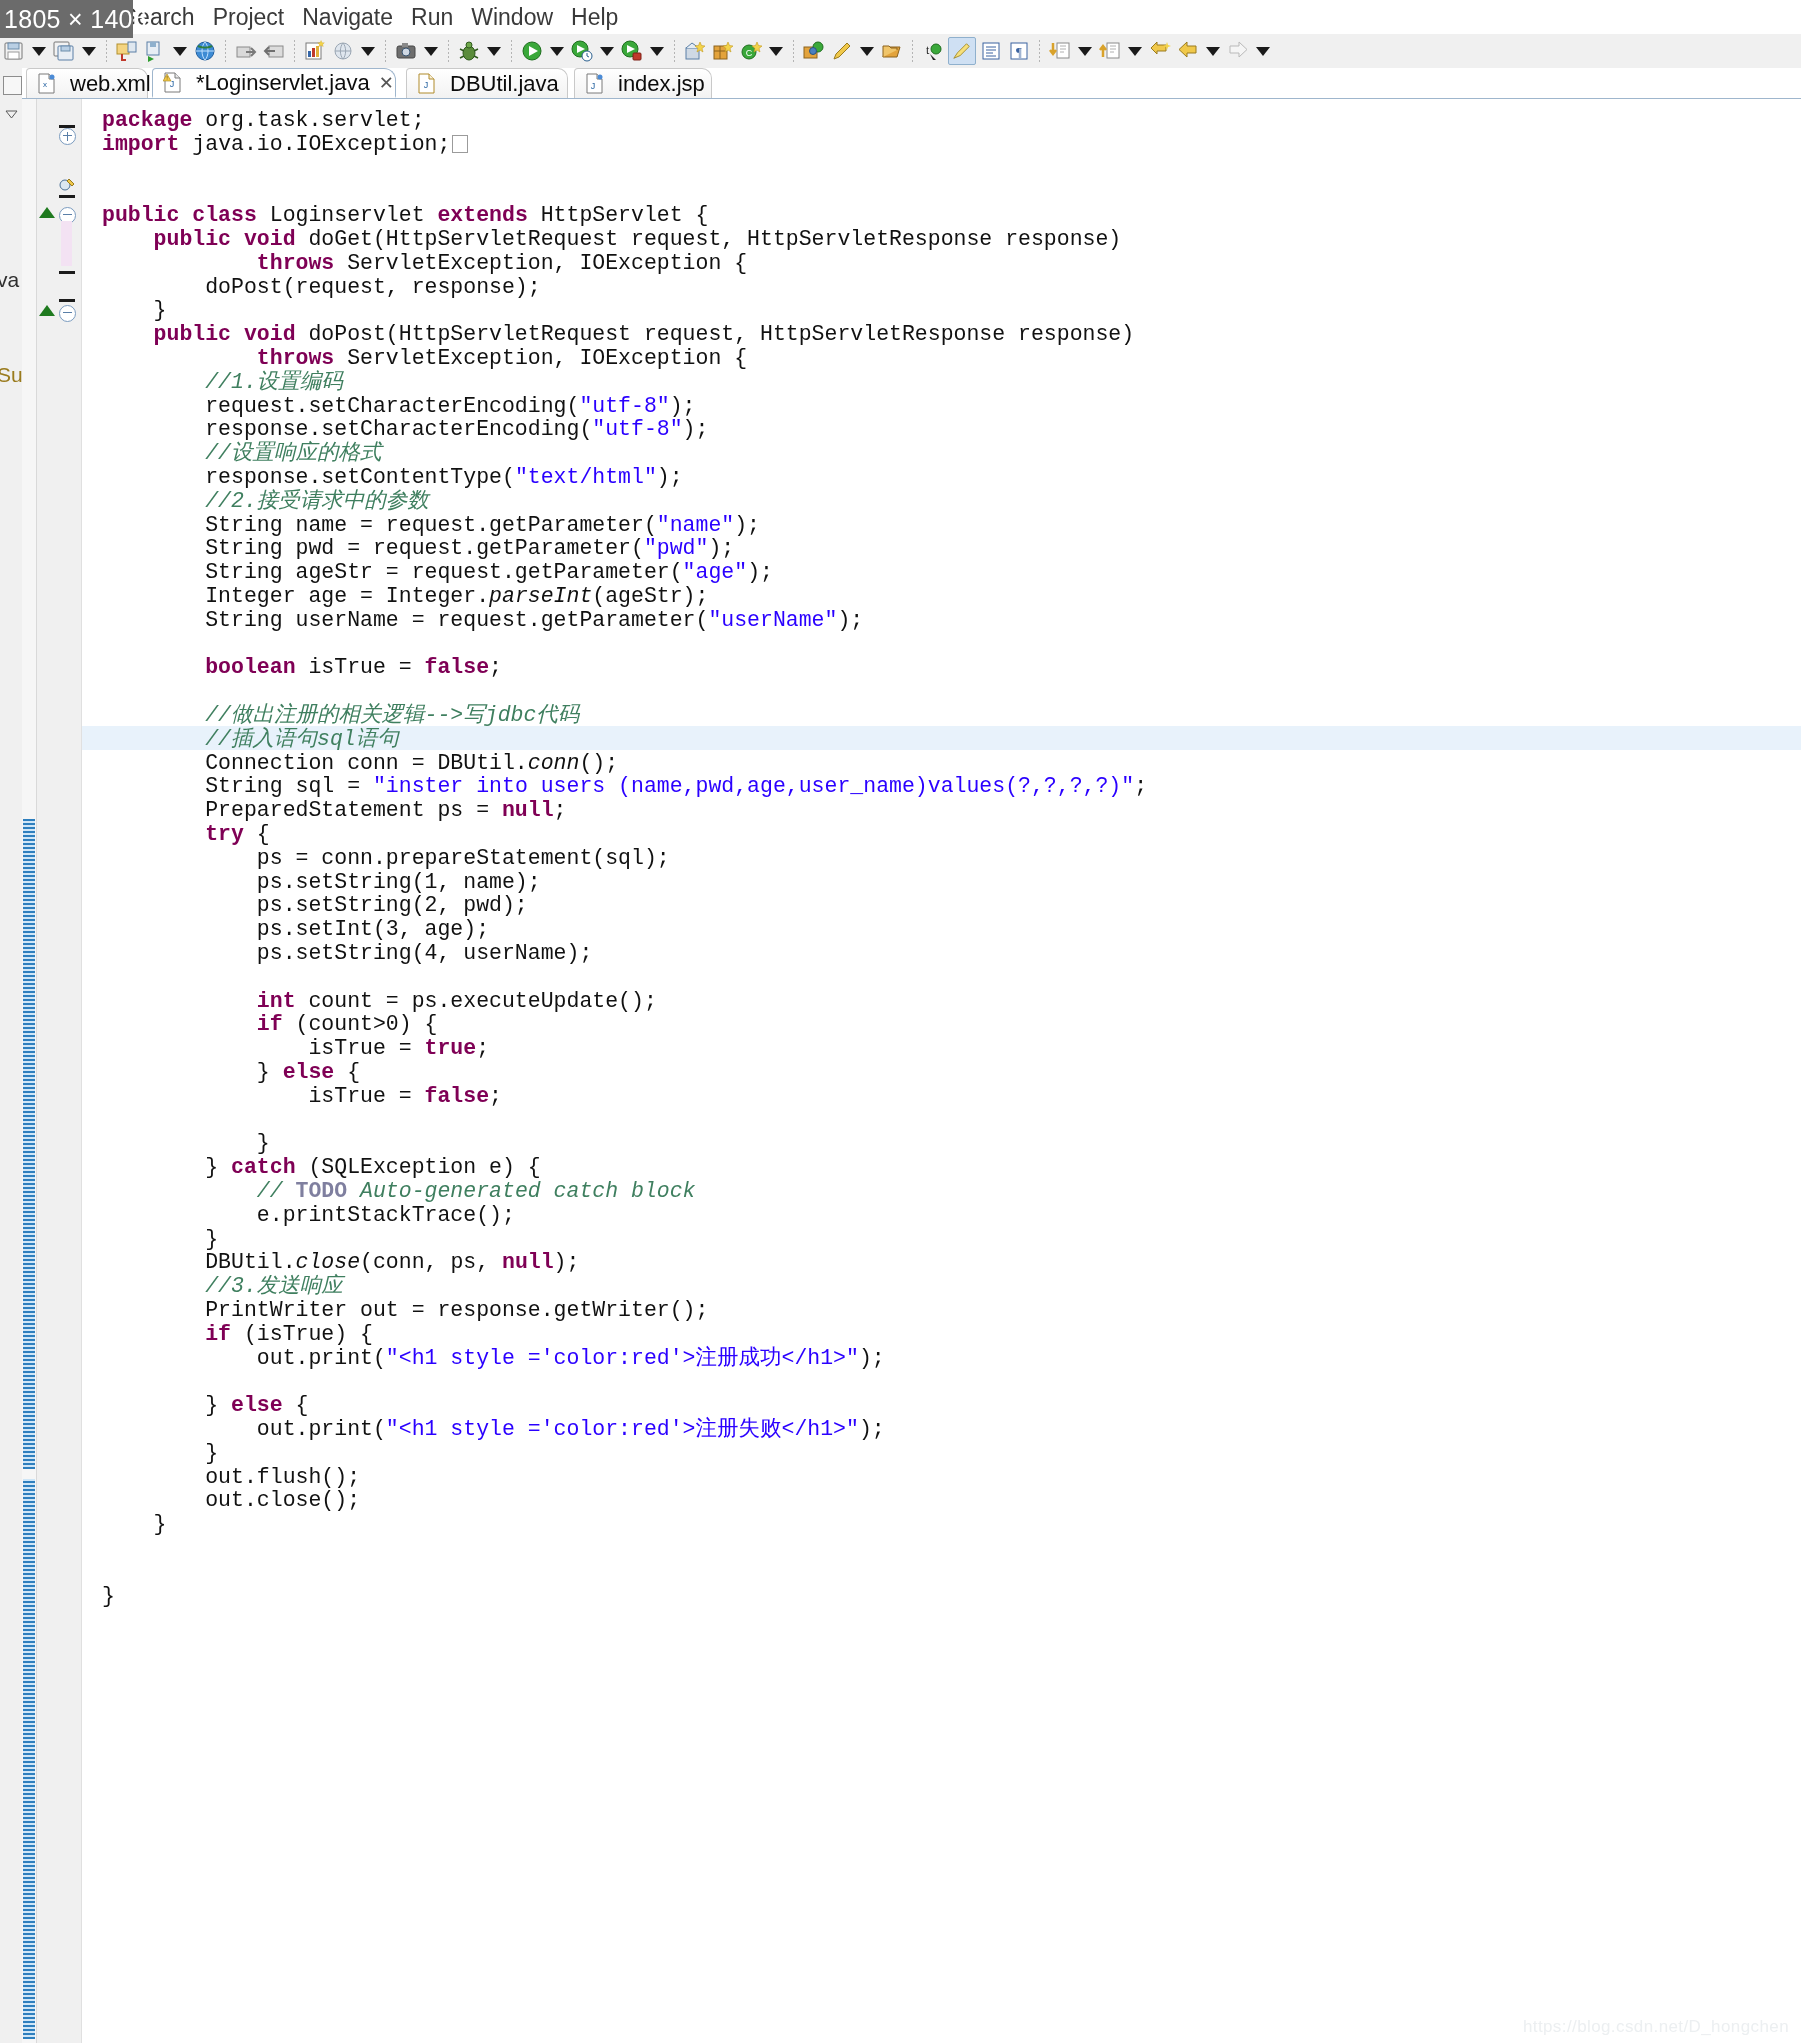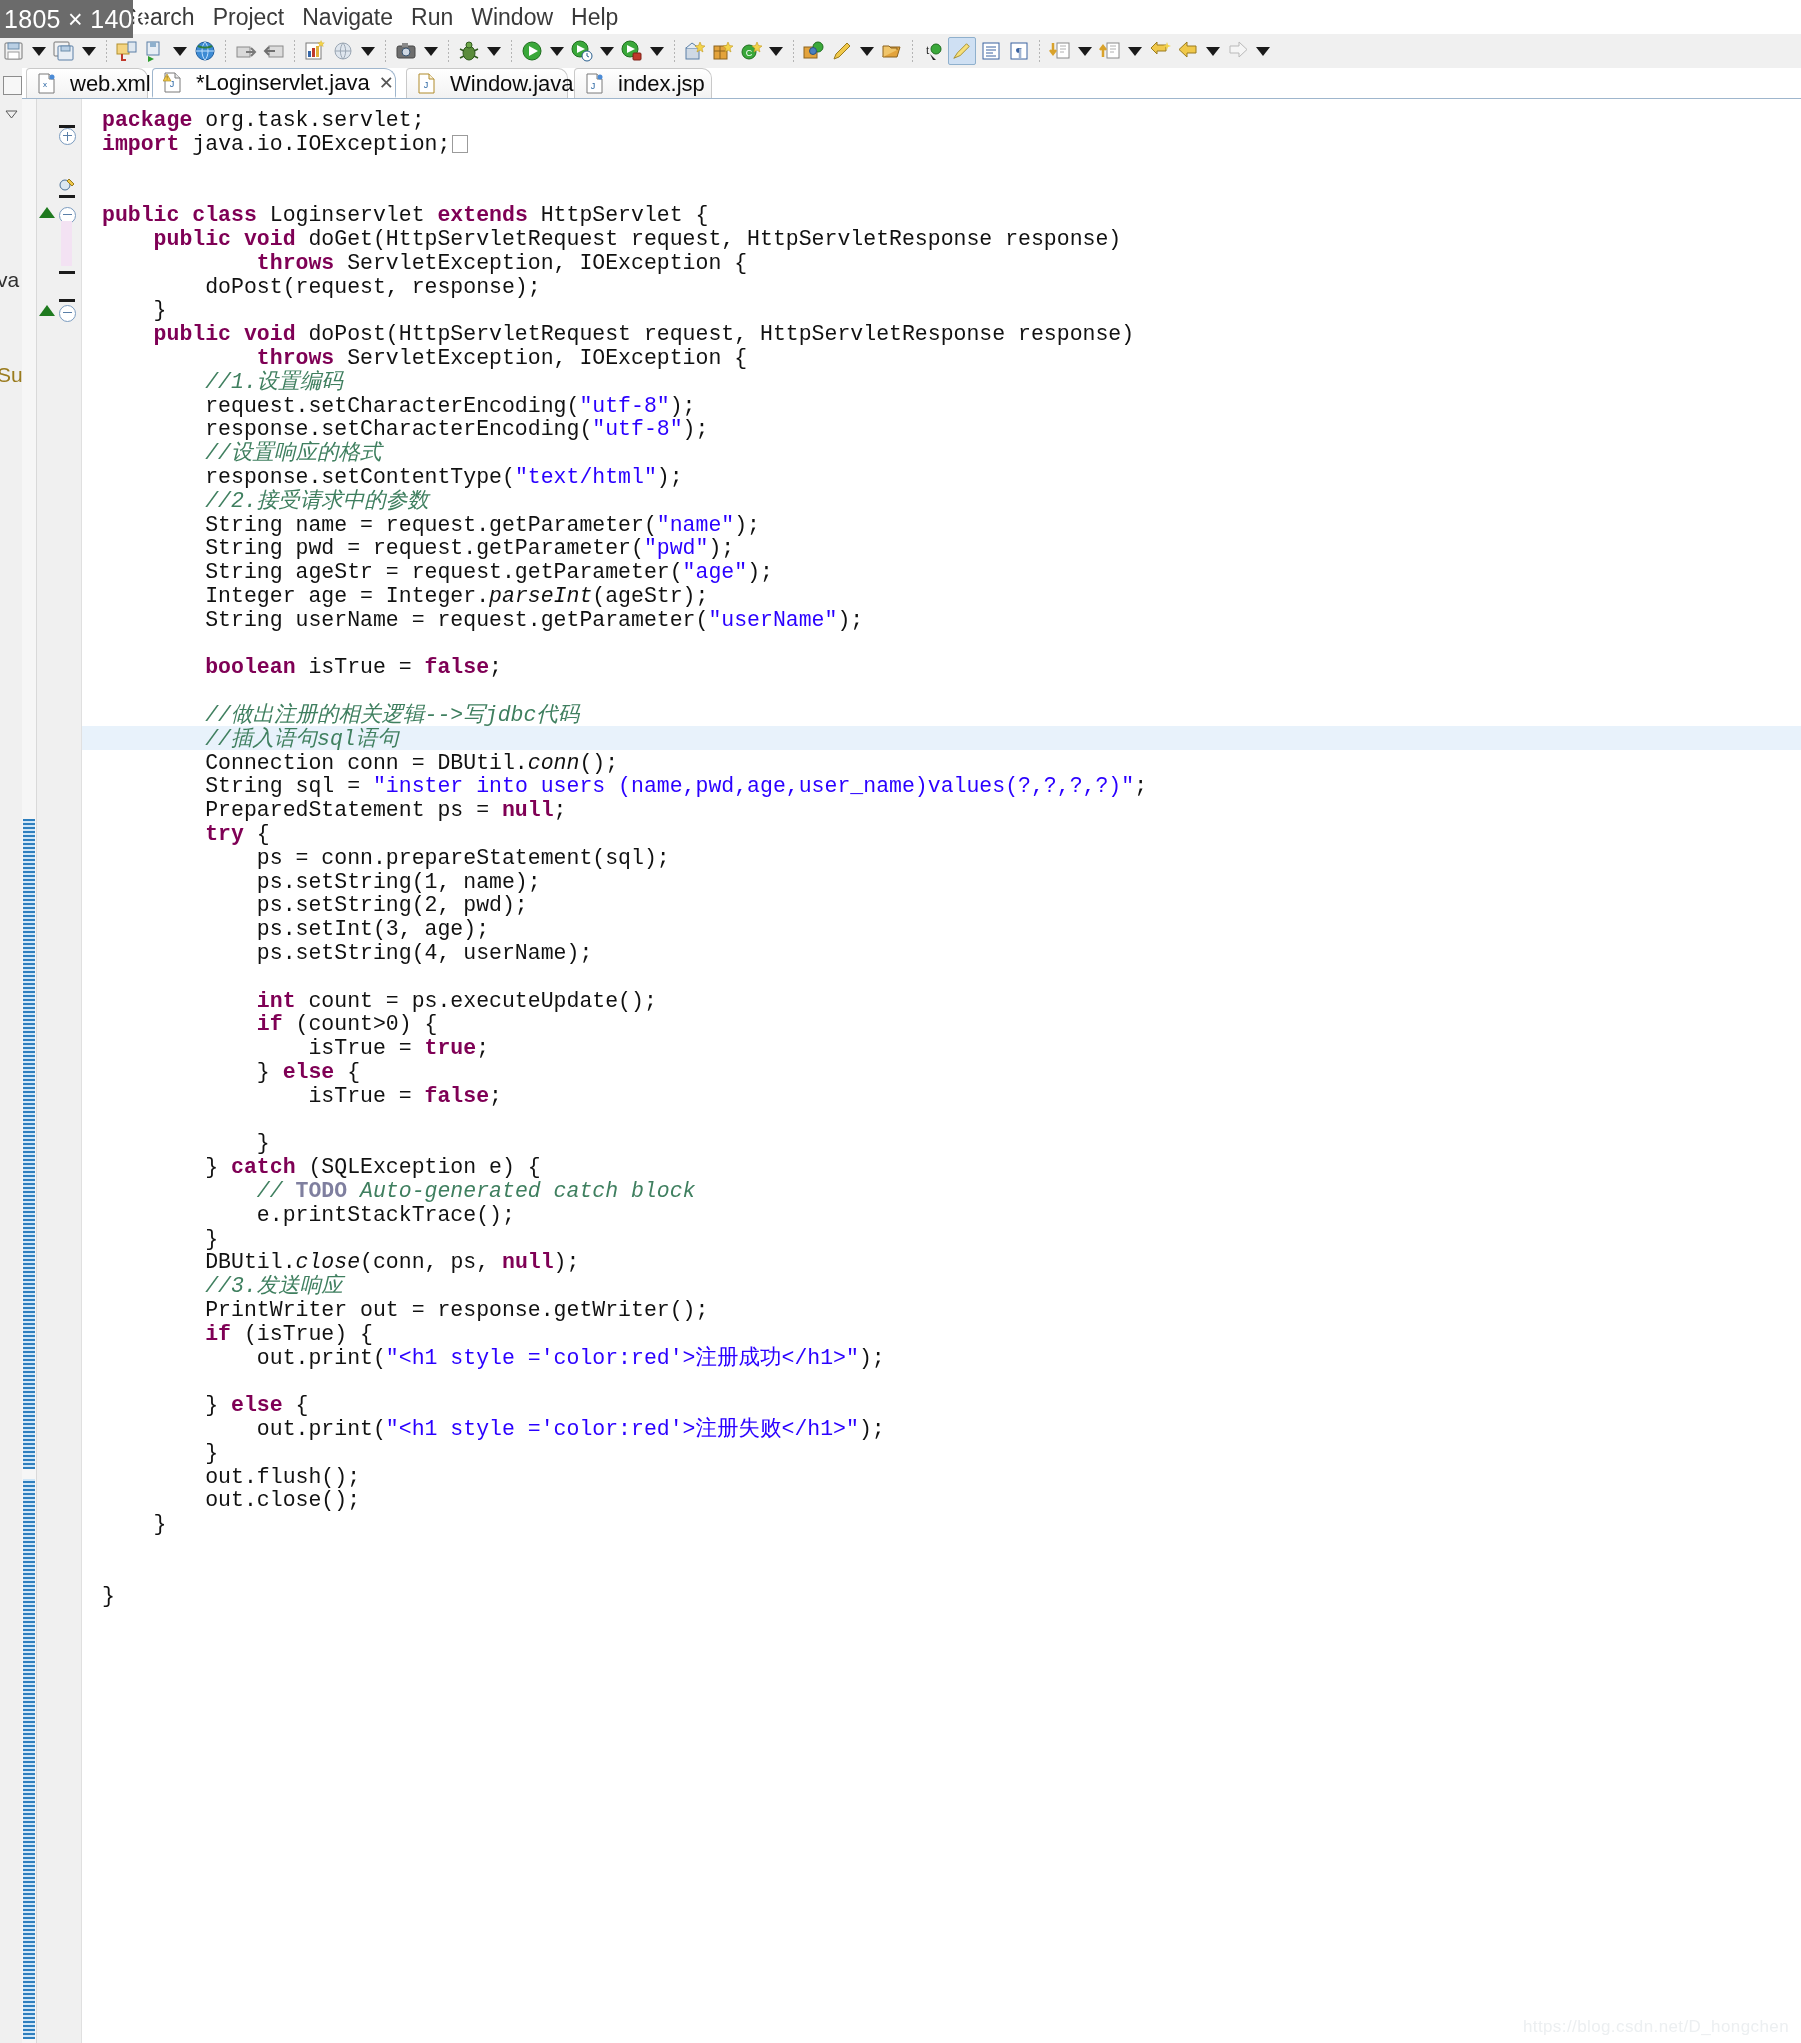--- a/index.html
+++ b/index.html
@@ -460,21 +460,21 @@
     </div>
 
     <div class="tab inactive" style="left:384px;width:162px;">
       <span class="fileicon">
         <svg width="19" height="21" viewBox="0 0 19 21">
           <path d="M2 1 h10 l5 5 v14 h-15 z" fill="#ffffff" stroke="#b08b2a"></path>
           <path d="M12 1 v5 h5" fill="#f7efd8" stroke="#b08b2a"></path>
           <text x="9" y="15" font-size="9" fill="#1f5e9e" text-anchor="middle" font-family="Liberation Sans">J</text>
         </svg>
       </span>
-      <span class="tabtxt">Window.java</span>
+      <span class="tabtxt">DBUtil.java</span>
     </div>
 
     <div class="tab inactive" style="left:552px;width:138px;">
       <span class="fileicon">
         <svg width="19" height="21" viewBox="0 0 19 21">
           <path d="M2 1 h10 l5 5 v14 h-15 z" fill="#ffffff" stroke="#7a7a7a"></path>
           <path d="M12 1 v5 h5" fill="#e8e8e8" stroke="#7a7a7a"></path>
           <text x="8" y="16" font-size="9" fill="#1f5e9e" text-anchor="middle" font-family="Liberation Sans">J</text>
           <circle cx="15" cy="4" r="2.5" fill="#4b8bd6"></circle>
         </svg>

